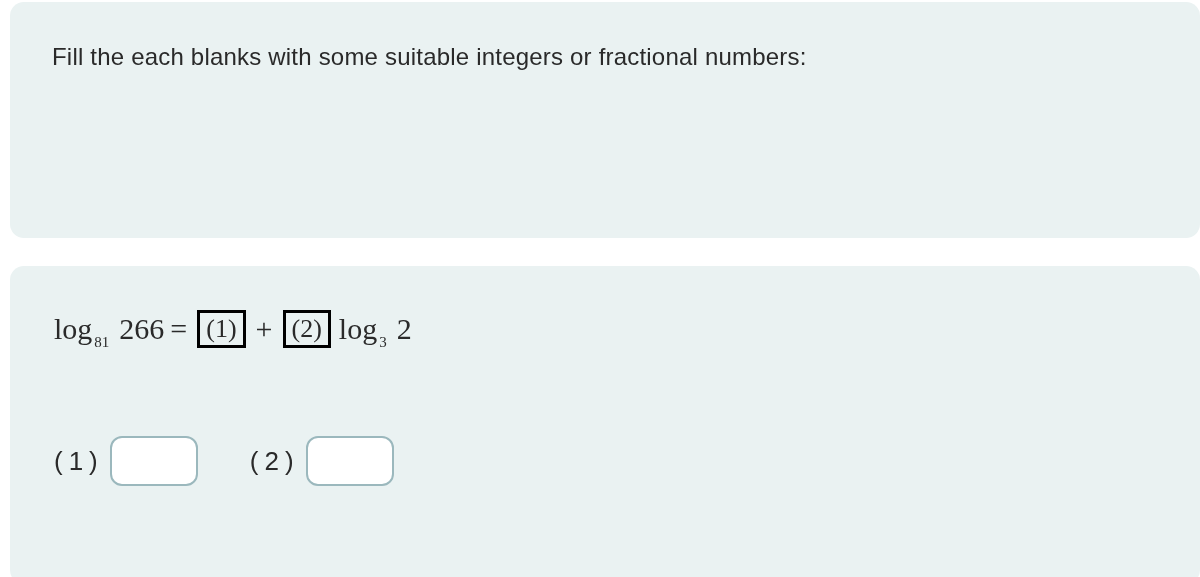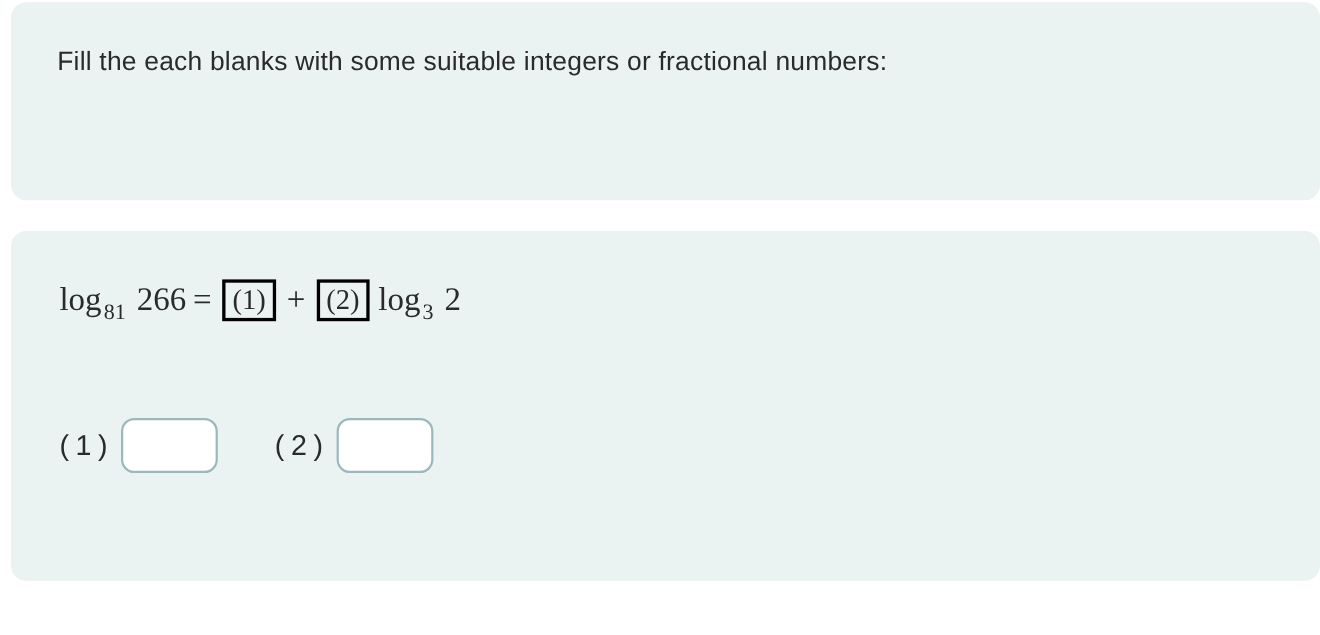--- a/index.html
+++ b/index.html
@@ -20,21 +20,21 @@
     box-sizing:border-box;
     padding:2px 0 0 10px;
   }
   .panel{
     background:var(--panel-bg);
     border-radius:14px;
     box-sizing:border-box;
   }
   .question-panel{
     padding:38px 30px 30px 42px;
-    height:180px;
+    height:236px;
   }
   .question-text{
     font-size:24px;
     line-height:1.4;
     letter-spacing:.2px;
   }
   .answer-panel{
     margin-top:var(--gap);
     padding:44px 30px 46px 44px;
     height:318px;
@@ -44,21 +44,21 @@
     align-items:center;
     font-family:"Times New Roman", Times, serif;
     font-size:30px;
     line-height:1;
   }
   .eq-part{
     display:inline-flex;
     align-items:baseline;
   }
   .sub{
-    font-size:20px;
+    font-size:15px;
     position:relative;
     top:8px;
     margin-left:2px;
     margin-right:4px;
   }
   .sp{ margin:0 6px; }
   .blank-box{
     display:inline-flex;
     align-items:center;
     justify-content:center;

